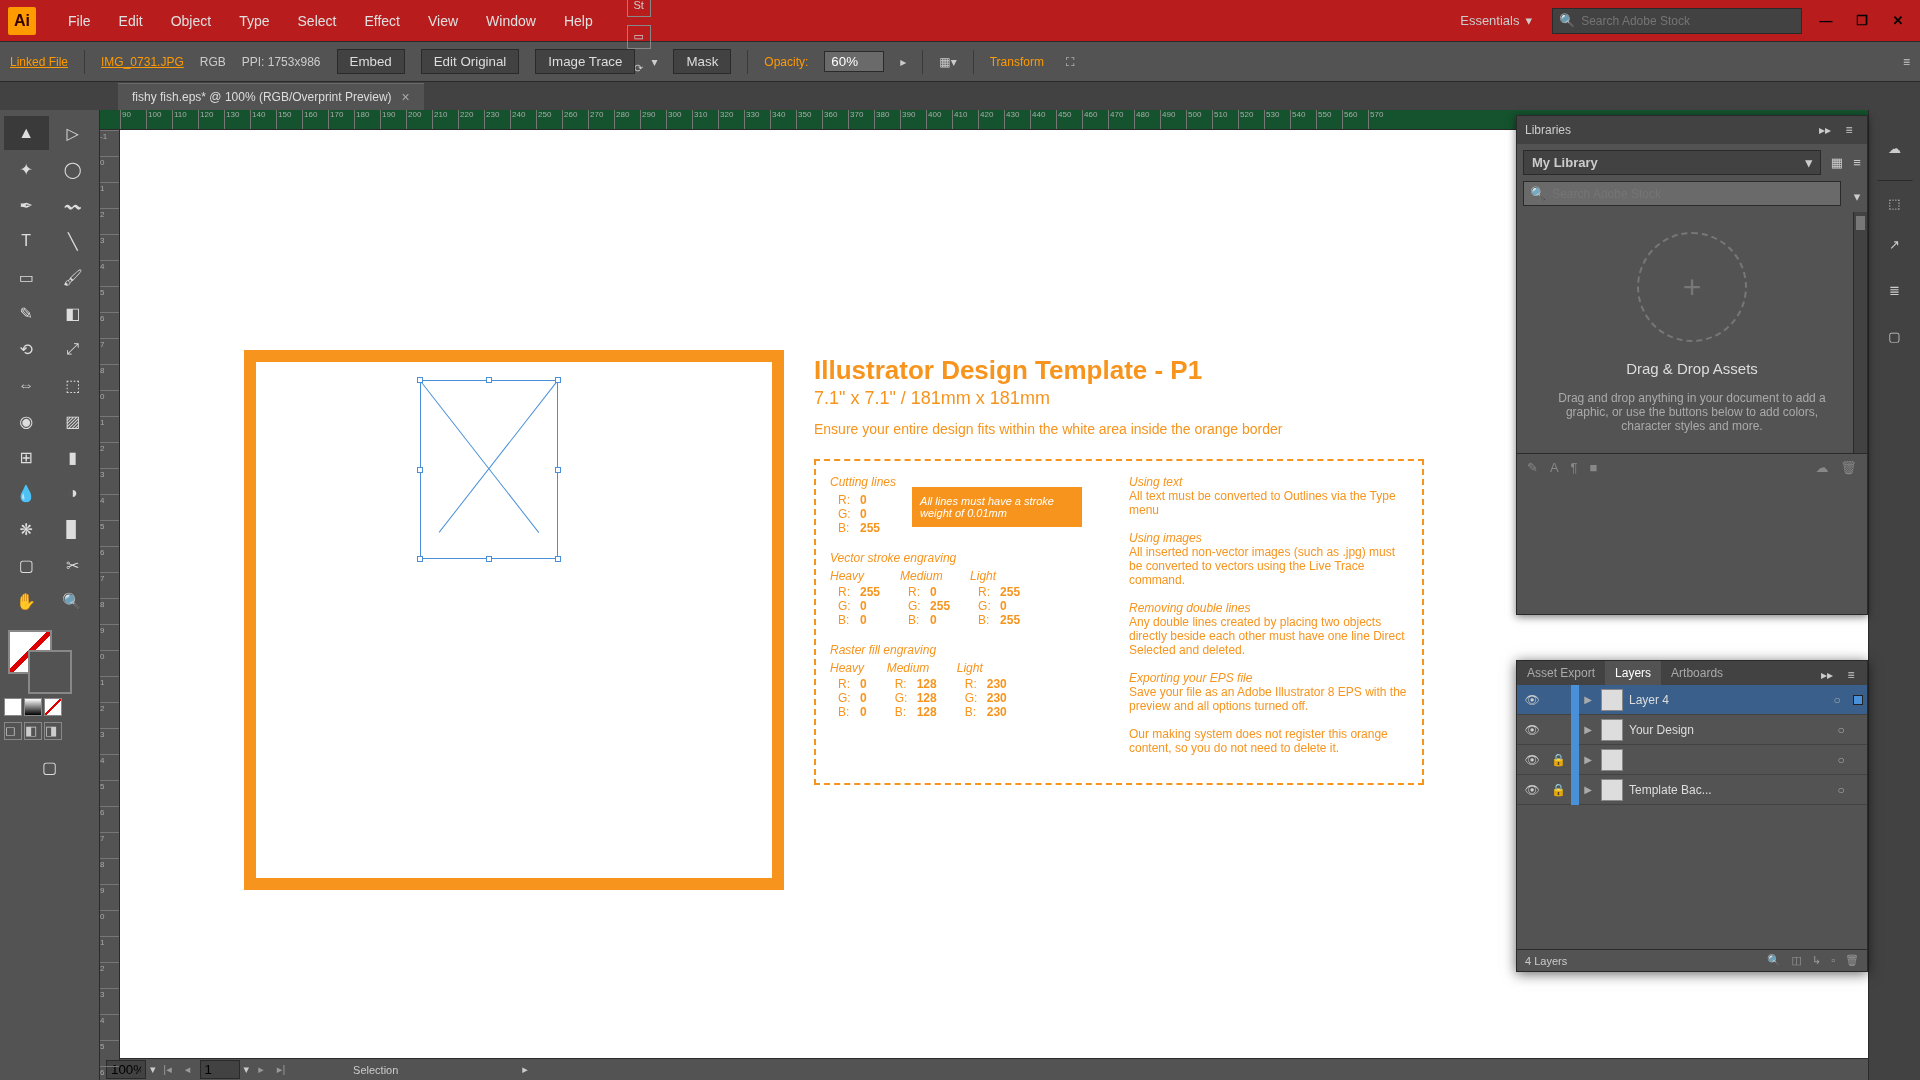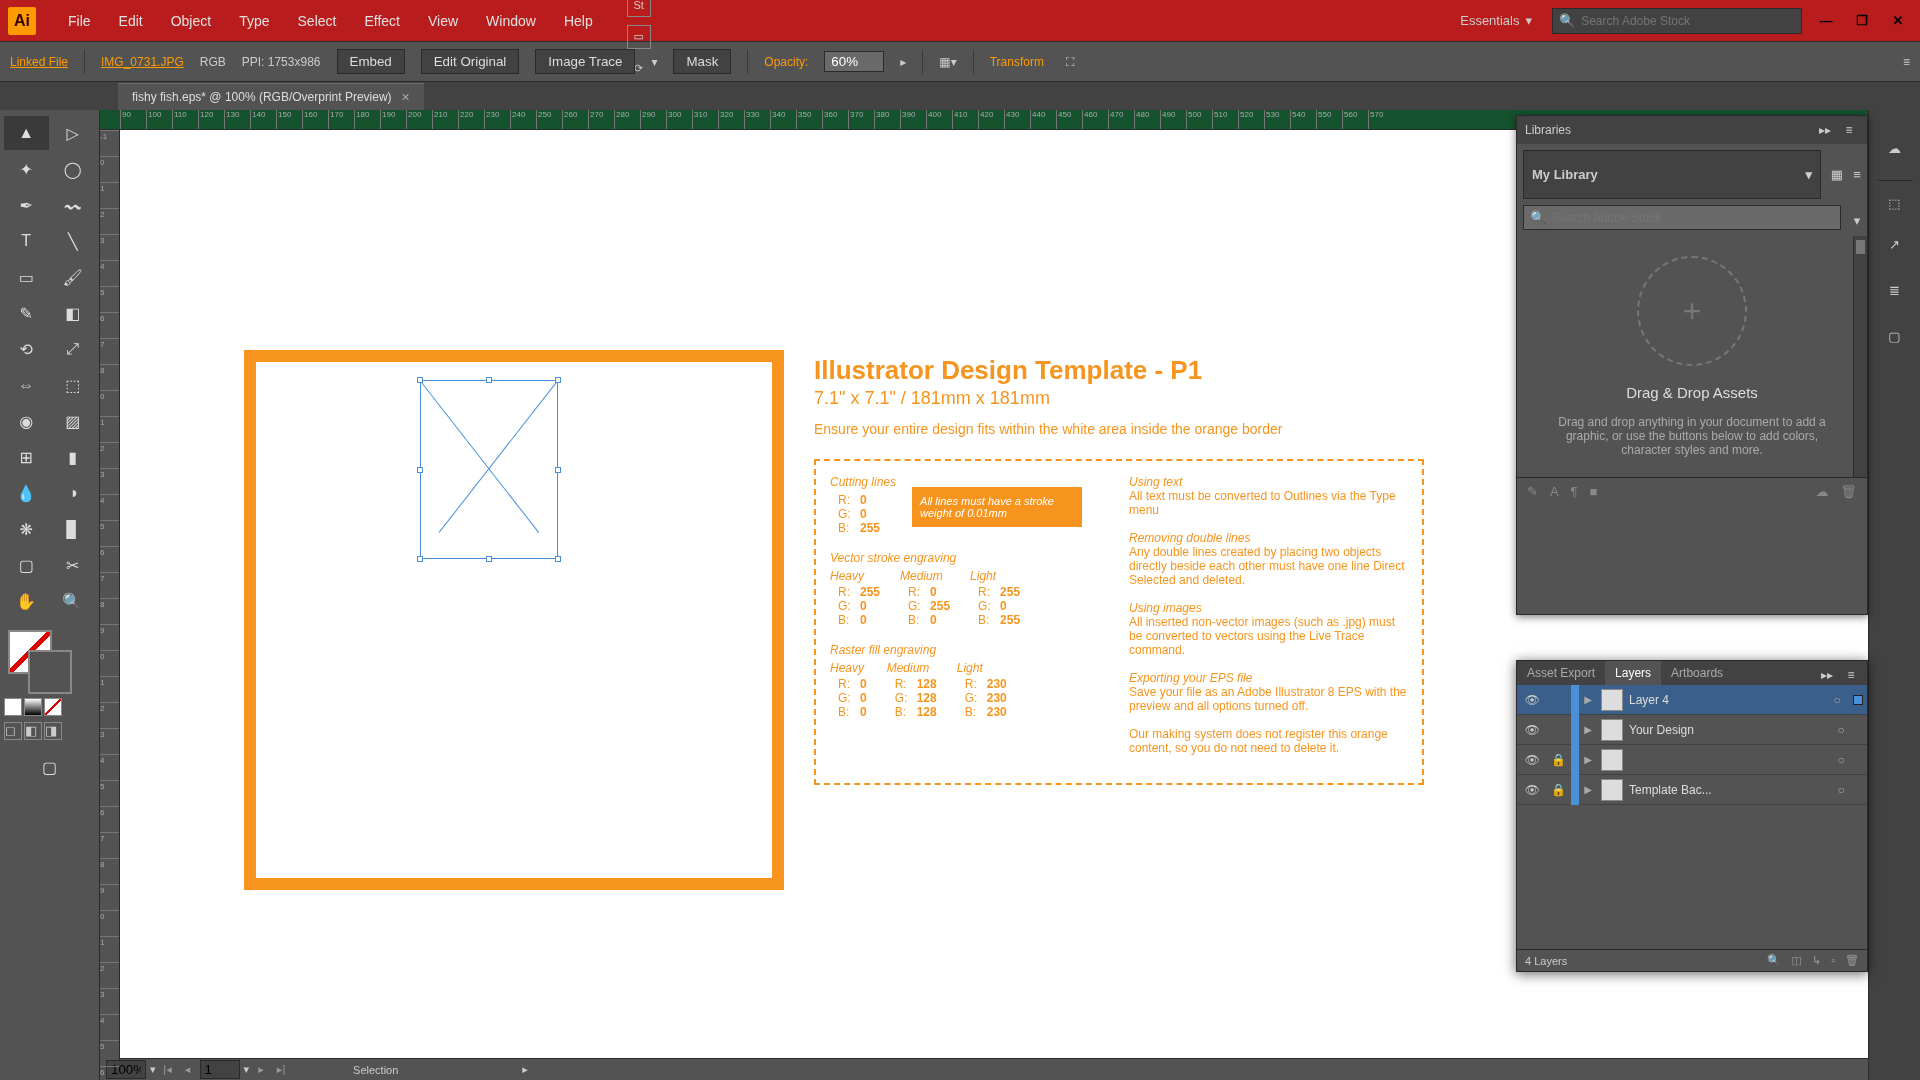--- a/index.html
+++ b/index.html
@@ -83,21 +83,21 @@
 .sb-nav { width: 16px; height: 16px; display: flex; align-items: center; justify-content: center; color: #999; }
 
 
 .rightdock { width: 52px; background: #424242; border-left: 1px solid #2a2a2a; display: flex; flex-direction: column; align-items: center; padding-top: 20px; gap: 10px; }
 .rd-icon { width: 36px; height: 36px; display: flex; align-items: center; justify-content: center; color: #ccc; border: 1px solid transparent; }
 .rd-icon.group { border-top: 1px solid #2a2a2a; padding-top: 10px; margin-top: 4px; }
 
 
 .libraries-panel { position: absolute; right: 52px; top: 115px; width: 352px; height: 500px; background: #535353; border: 1px solid #2a2a2a; box-shadow: 0 2px 8px rgba(0,0,0,0.5); }
 .panel-header { background: #424242; padding: 4px 8px; font-size: 12px; display: flex; align-items: center; justify-content: space-between; }
-.lib-dropdown { background: #424242; border: 1px solid #2a2a2a; margin: 6px; padding: 16px 8px; display: flex; justify-content: space-between; align-items: center; font-size: 13px; font-weight: bold; }
+.lib-dropdown { background: #424242; border: 1px solid #2a2a2a; margin: 6px; padding: 4px 8px; display: flex; justify-content: space-between; align-items: center; font-size: 13px; font-weight: bold; }
 .lib-search { background: #6a6a6a; border: 1px solid #2a2a2a; margin: 0 6px 6px; padding: 4px 6px; display: flex; gap: 6px; align-items: center; }
 .lib-search input { background: transparent; border: none; color: #ccc; width: 100%; outline: none; font-size: 12px; }
 .lib-body { flex: 1; display: flex; flex-direction: column; align-items: center; padding: 20px 24px; text-align: center; color: #aaa; font-size: 12px; }
 .drop-circle { width: 110px; height: 110px; border: 2px dashed #777; border-radius: 50%; display: flex; align-items: center; justify-content: center; font-size: 32px; color: #777; margin-bottom: 18px; }
 .lib-title { font-size: 15px; color: #ddd; margin-bottom: 14px; }
 .lib-footer { display: flex; justify-content: space-between; padding: 6px 10px; border-top: 1px solid #2a2a2a; }
 .lib-footer-icons { display: flex; gap: 12px; color: #888; }
 
 
 .layers-panel { position: absolute; right: 52px; top: 660px; width: 352px; height: 312px; background: #535353; border: 1px solid #2a2a2a; box-shadow: 0 2px 12px rgba(0,0,0,0.6); display: flex; flex-direction: column; }
@@ -474,26 +474,26 @@
               </div>
             </div>
           </div>
 
           <div class="dp-right">
             <div class="right-sec">
                 <div class="h">Using text</div>
                 <div>All text must be converted to Outlines via the Type menu</div>
               </div>
             <div class="right-sec">
+                <div class="h">Using images</div>
+                <div>All inserted non-vector images (such as .jpg) must be converted to vectors using the Live Trace command.</div>
+              </div>
+            <div class="right-sec">
                 <div class="h">Removing double lines</div>
                 <div>Any double lines created by placing two objects directly beside each other must have one line Direct Selected and deleted.</div>
-              </div>
-            <div class="right-sec">
-                <div class="h">Using images</div>
-                <div>All inserted non-vector images (such as .jpg) must be converted to vectors using the Live Trace command.</div>
               </div>
             <div class="right-sec">
                 <div class="h">Exporting your EPS file</div>
                 <div>Save your file as an Adobe Illustrator 8 EPS with the preview and all options turned off.</div>
               </div>
             <div class="right-sec">Our making system does not register this orange content, so you do not need to delete it.</div>
           </div>
         </div>
       </div>
     </div>

